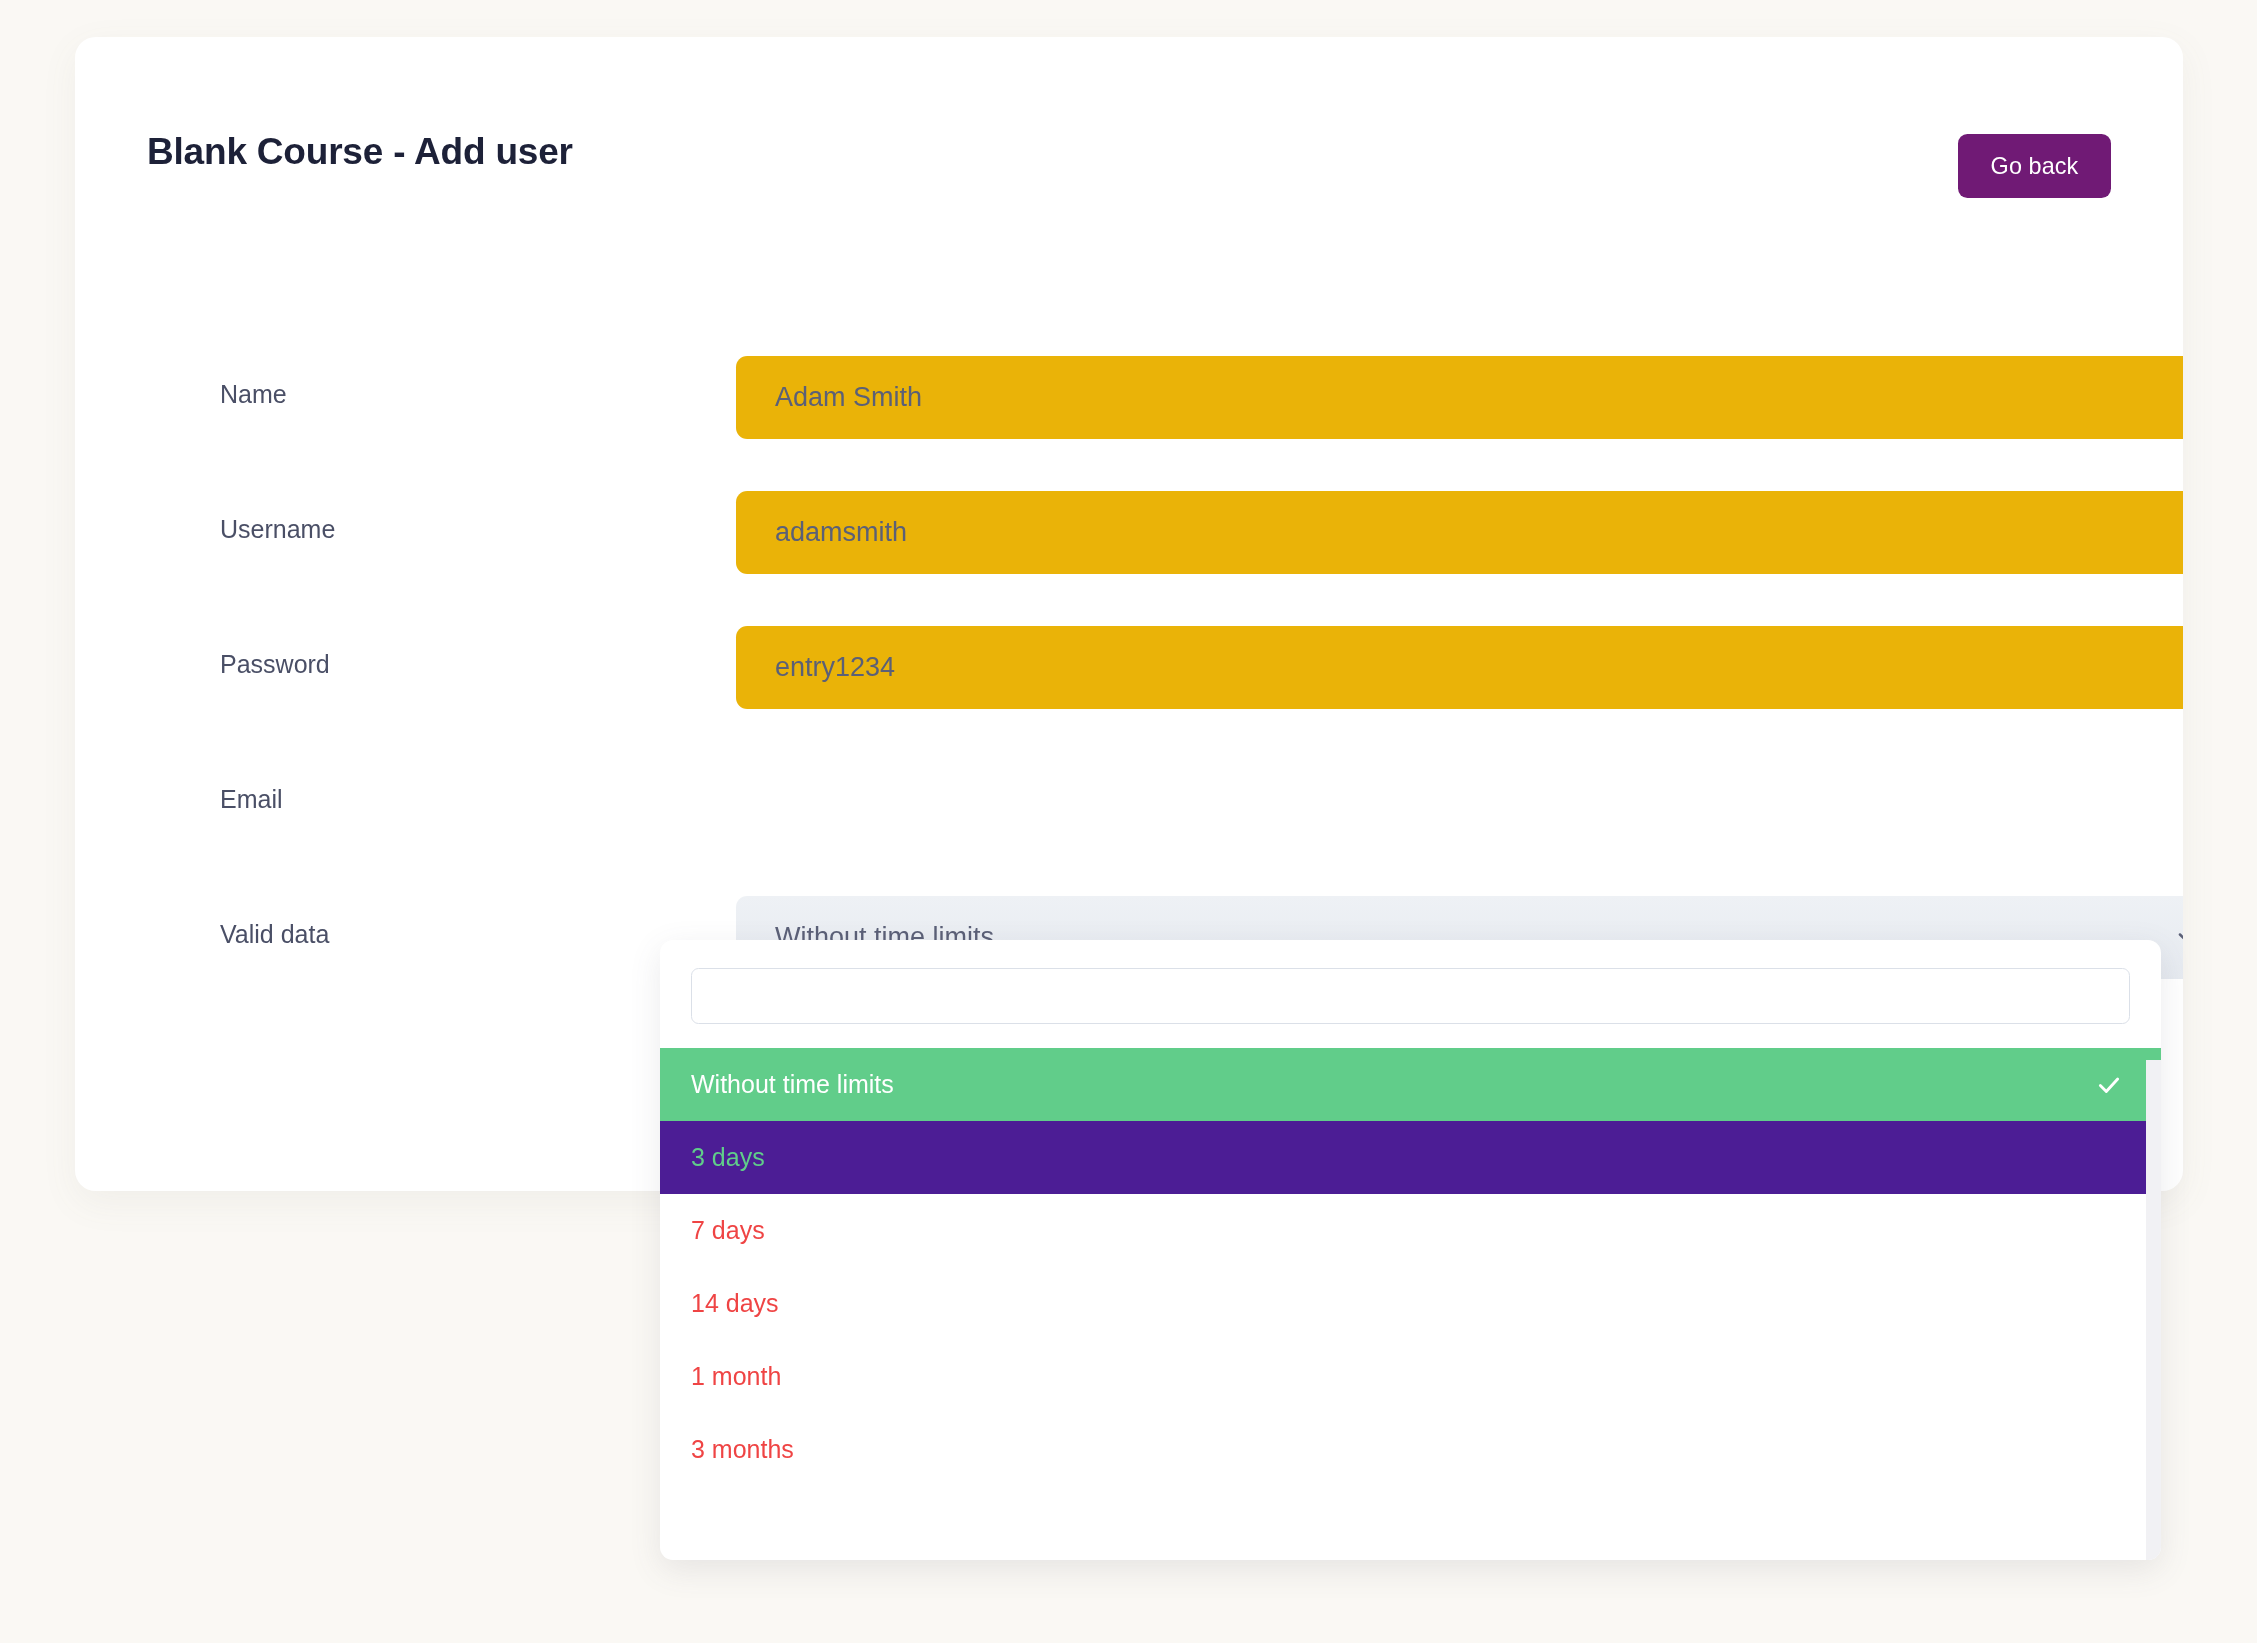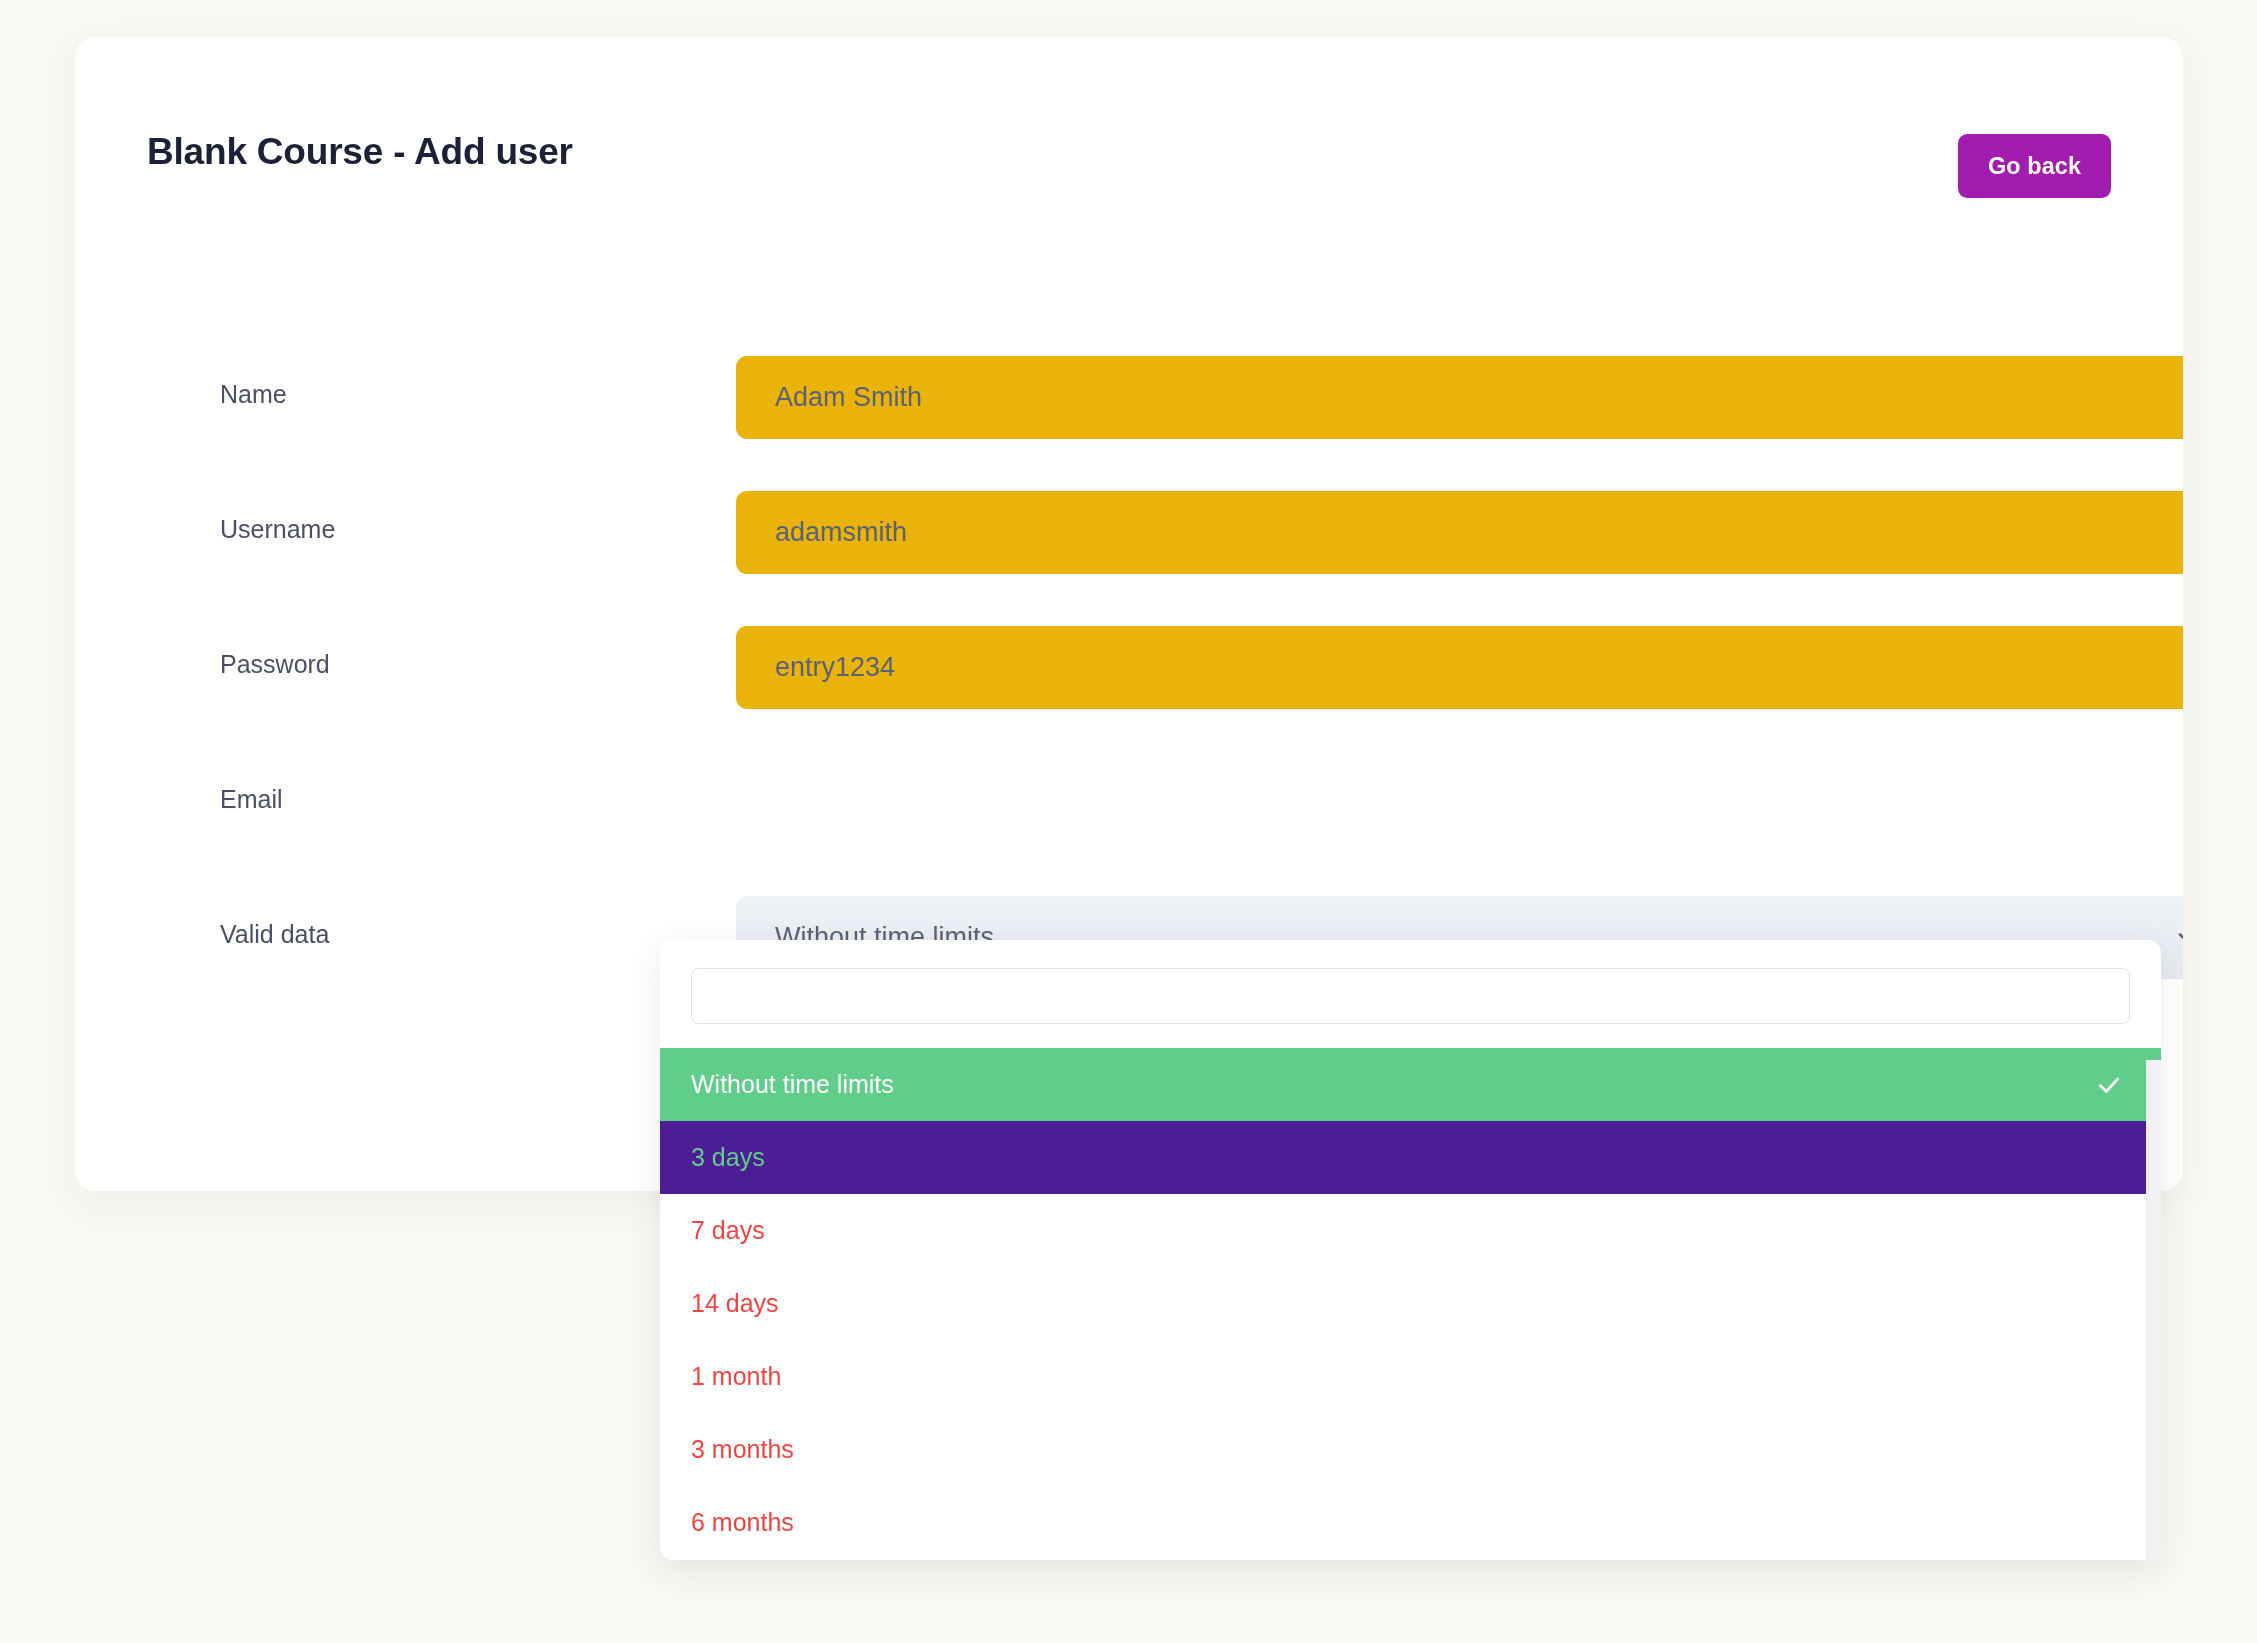--- a/index.html
+++ b/index.html
@@ -44,27 +44,27 @@
     color: #1d2138;
     letter-spacing: -0.2px;
     white-space: nowrap;
   }
   .go-back-btn {
     position: absolute;
     right: 72px;
     top: 97px;
     width: 153px;
     height: 64px;
-    background: #a21caf;
+    background: #701a75;
     border: none;
     border-radius: 9.4px;
     color: #ffffff;
     font-family: "Liberation Sans", sans-serif;
     font-size: 23.4px;
-    font-weight: bold;
+    font-weight: normal;
     cursor: pointer;
     letter-spacing: 0.1px;
   }
 
   
   .form {
     position: absolute;
     left: 0;
     top: 300px;
     width: 100%;
@@ -285,21 +285,18 @@
     </div>
 
     <div class="dropdown-option">
       <span>1 month</span>
     </div>
 
     <div class="dropdown-option">
       <span>3 months</span>
     </div>
 
-    <div class="dropdown-option">
-      <span>6 months</span>
-    </div>
 
   </div>
 
   <div class="dropdown-scrollbar-track"></div>
 </div>
 
 
 </body></html>

